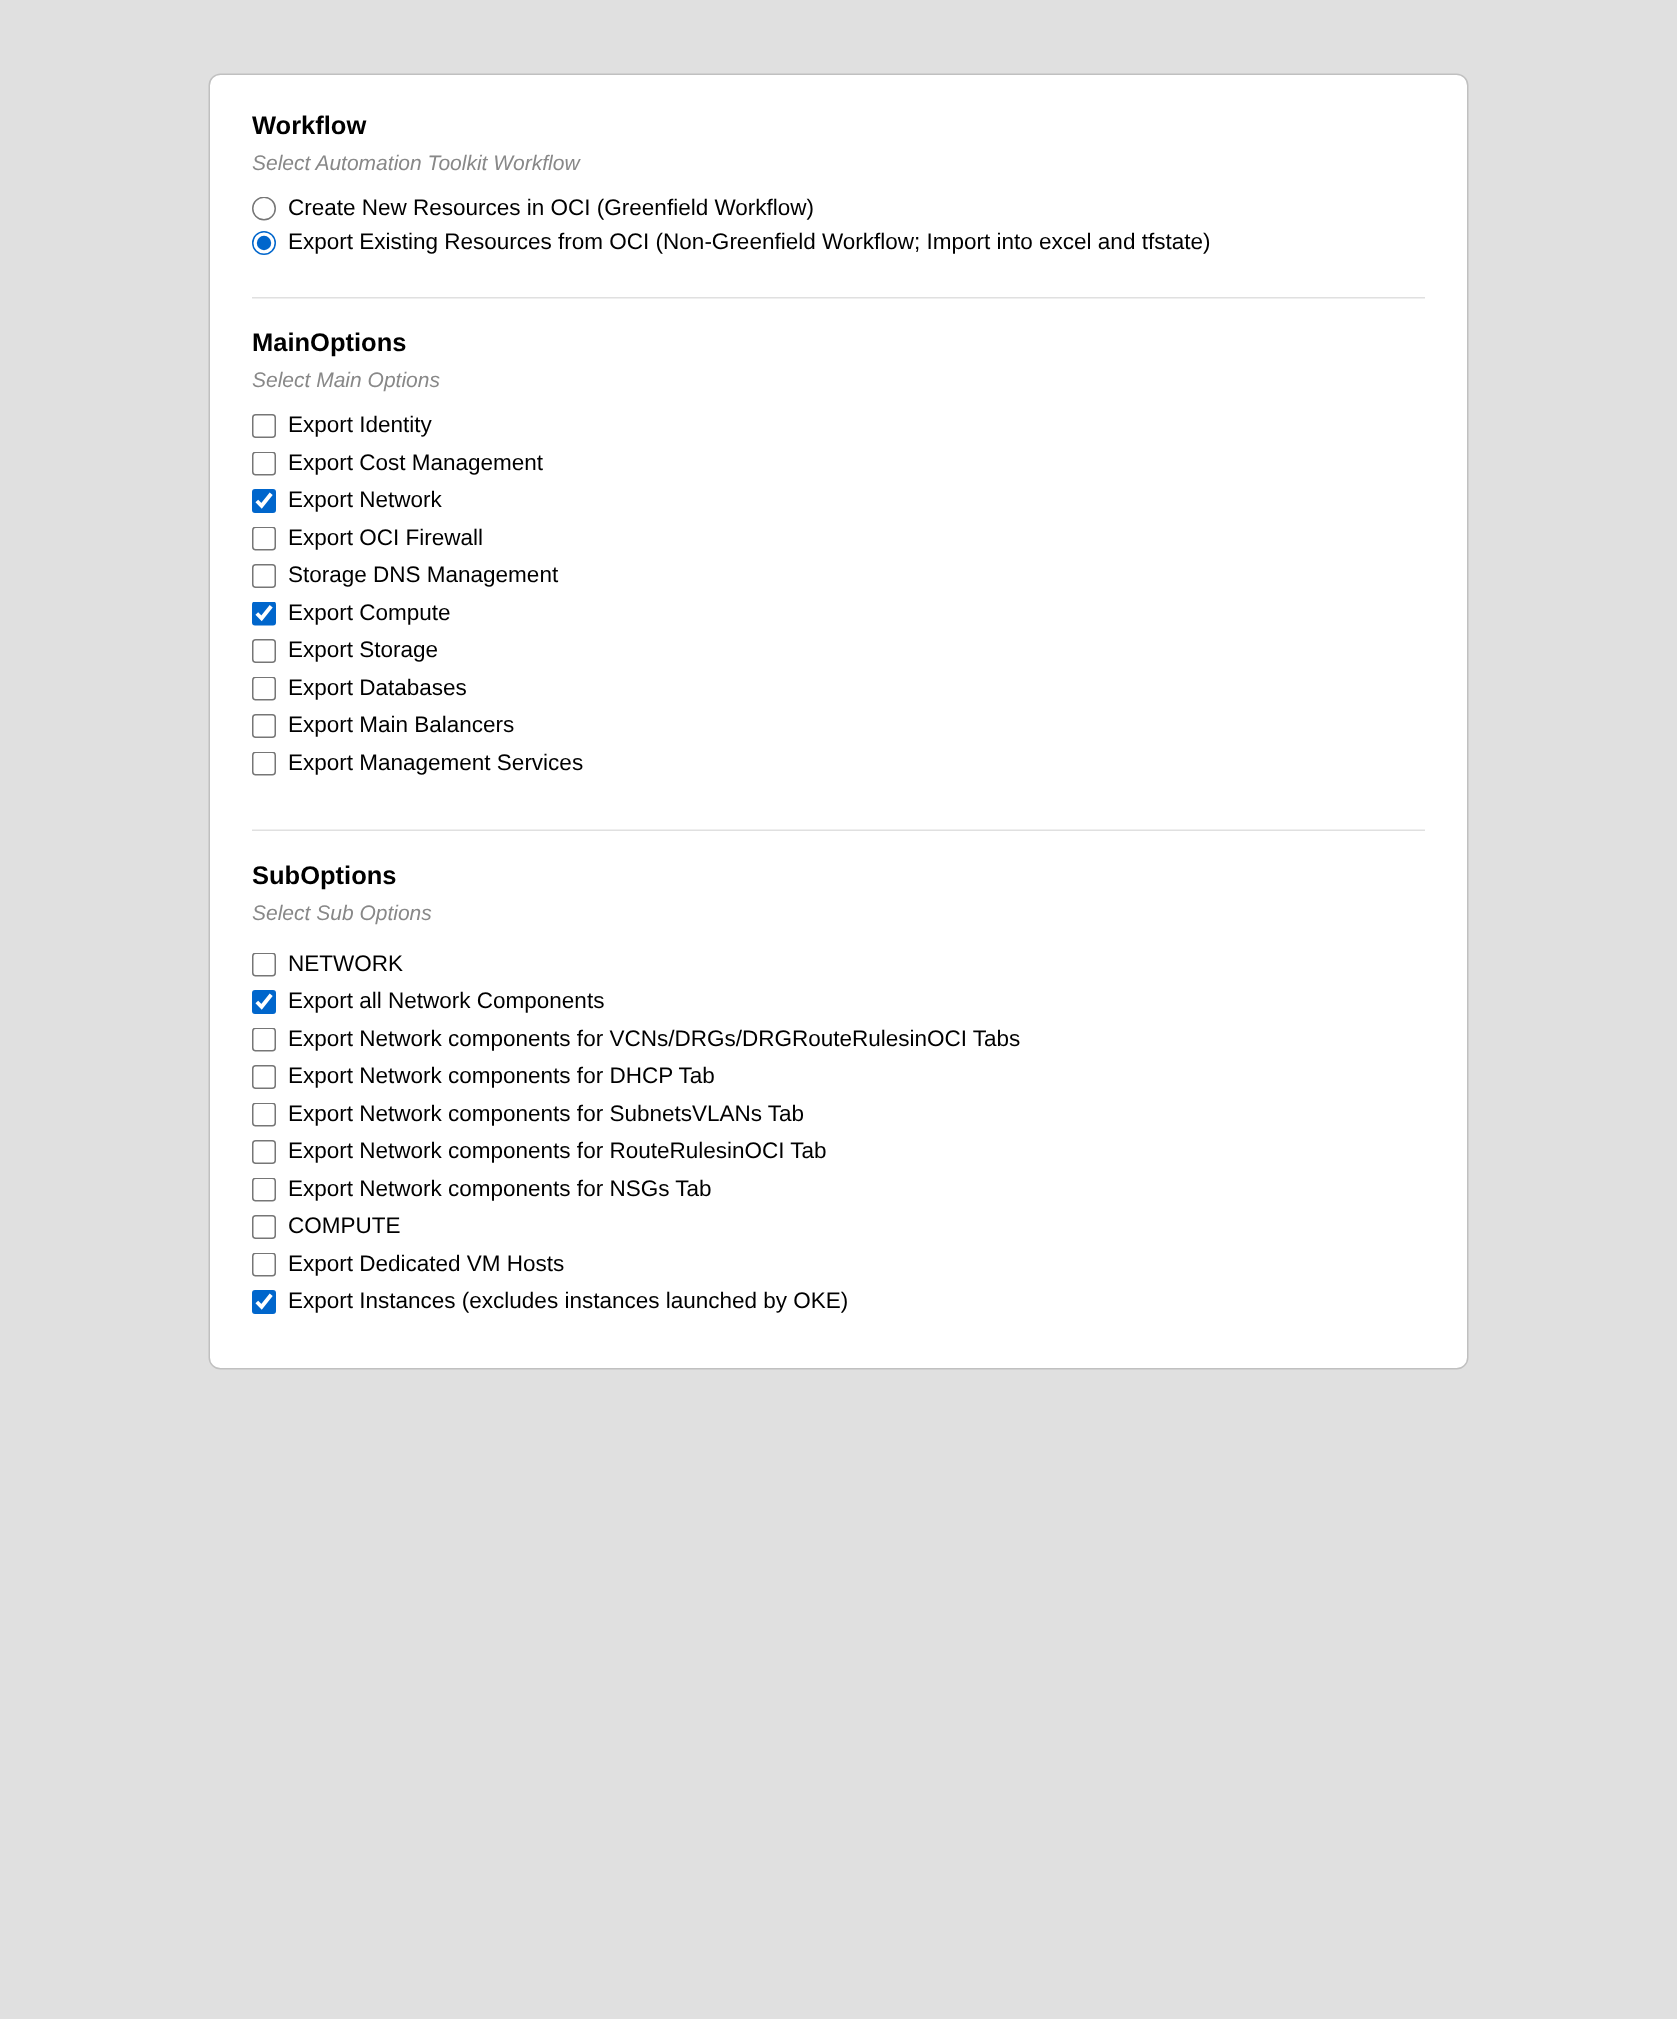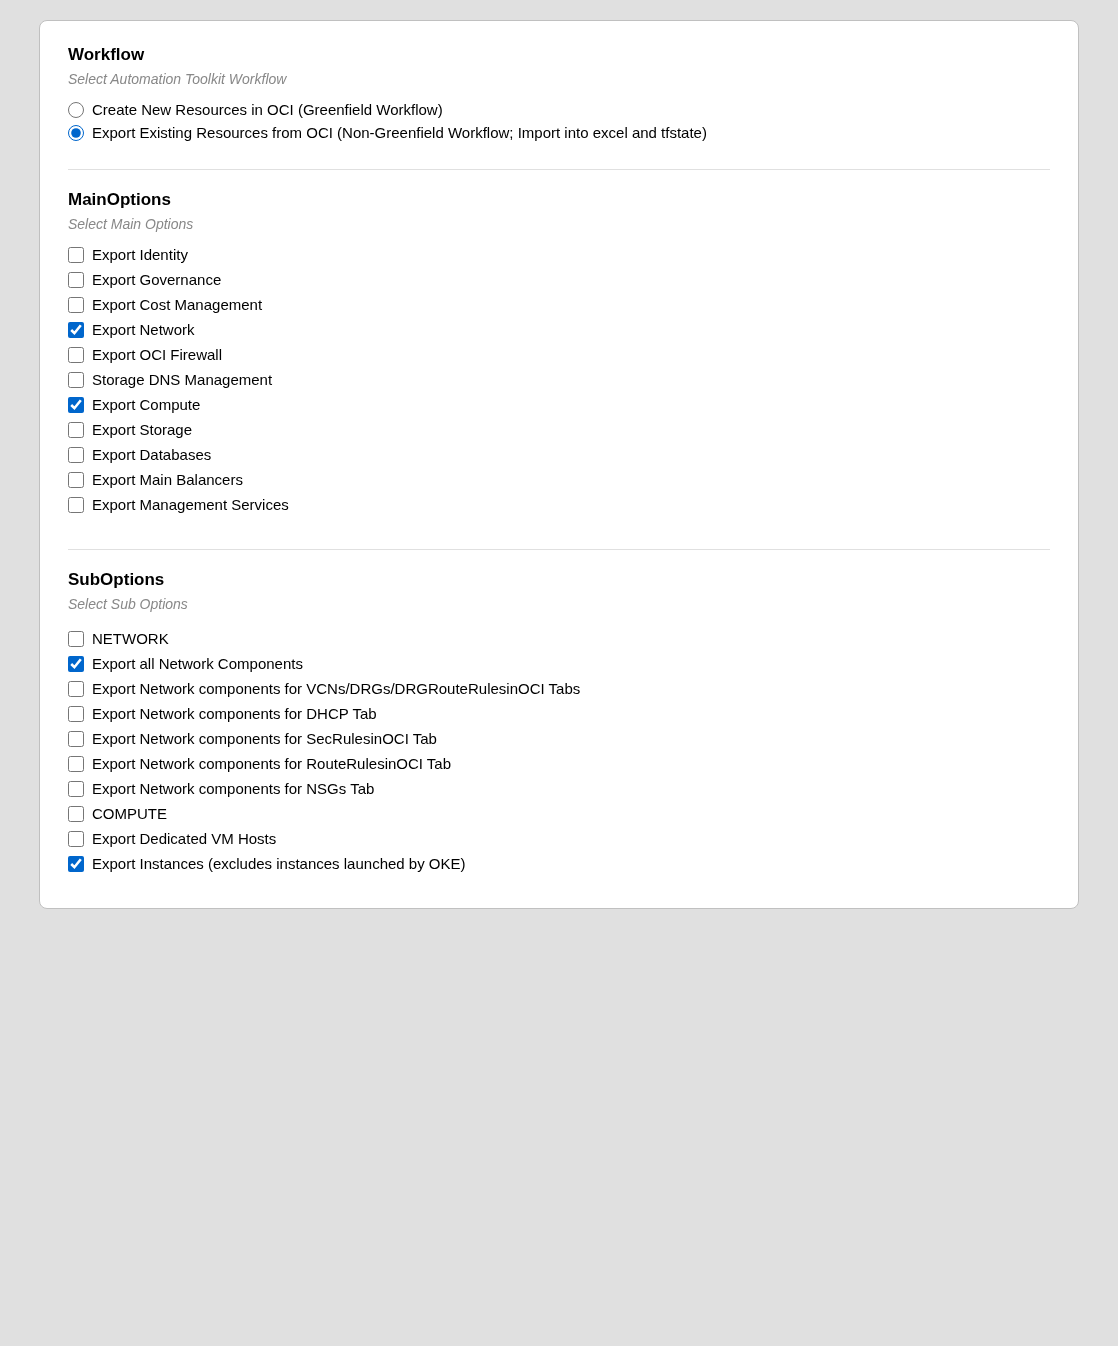--- a/index.html
+++ b/index.html
@@ -15,22 +15,23 @@
       align-items: flex-start;
       padding: 20px;
       font-family: -apple-system, BlinkMacSystemFont, 'Helvetica Neue', Arial, sans-serif;
       font-size: 15px;
     }
 
     .main-container {
       background: #ffffff;
       border: 1px solid #c0c0c0;
       border-radius: 8px;
-      width: 1040px;
+      width: 840px;
       padding: 24px 28px 28px 28px;
+      margin-top: 29px;
     }
 
     .section-title {
       font-size: 17px;
       font-weight: 700;
       color: #000;
       margin-bottom: 6px;
     }
 
     .section-subtitle {
@@ -180,24 +181,20 @@
   <div class="main-options-section">
     <div class="section-title">MainOptions</div>
     <div class="section-subtitle">Select Main Options</div>
 
     <div class="scrollable-list">
       <div class="checkbox-option">
         <input type="checkbox" id="export-identity" style="">
         <label for="export-identity">Export Identity</label>
       </div>
       <div class="checkbox-option">
-        <input type="checkbox" id="export-governance" style="">
-        <label for="export-governance">Export Governance</label>
-      </div>
-      <div class="checkbox-option">
         <input type="checkbox" id="export-cost-management" style="">
         <label for="export-cost-management">Export Cost Management</label>
       </div>
       <div class="checkbox-option">
         <input type="checkbox" id="export-network" checked="" style="">
         <label for="export-network">Export Network</label>
       </div>
       <div class="checkbox-option">
         <input type="checkbox" id="export-oci-firewall" style="">
         <label for="export-oci-firewall">Export OCI Firewall</label>
@@ -249,21 +246,21 @@
       <div class="checkbox-option">
         <input type="checkbox" id="export-vcns-drgs" style="">
         <label for="export-vcns-drgs">Export Network components for VCNs/DRGs/DRGRouteRulesinOCI Tabs</label>
       </div>
       <div class="checkbox-option">
         <input type="checkbox" id="export-dhcp" style="">
         <label for="export-dhcp">Export Network components for DHCP Tab</label>
       </div>
       <div class="checkbox-option">
         <input type="checkbox" id="export-secrules" style="">
-        <label for="export-secrules">Export Network components for SecRulesinOCI Tab</label>
+        <label for="export-secrules">Export Network components for SubnetsVLANs Tab</label>
       </div>
       <div class="checkbox-option">
         <input type="checkbox" id="export-routerules" style="">
         <label for="export-routerules">Export Network components for RouteRulesinOCI Tab</label>
       </div>
       <div class="checkbox-option">
         <input type="checkbox" id="export-nsgs" style="">
         <label for="export-nsgs">Export Network components for NSGs Tab</label>
       </div>
 

